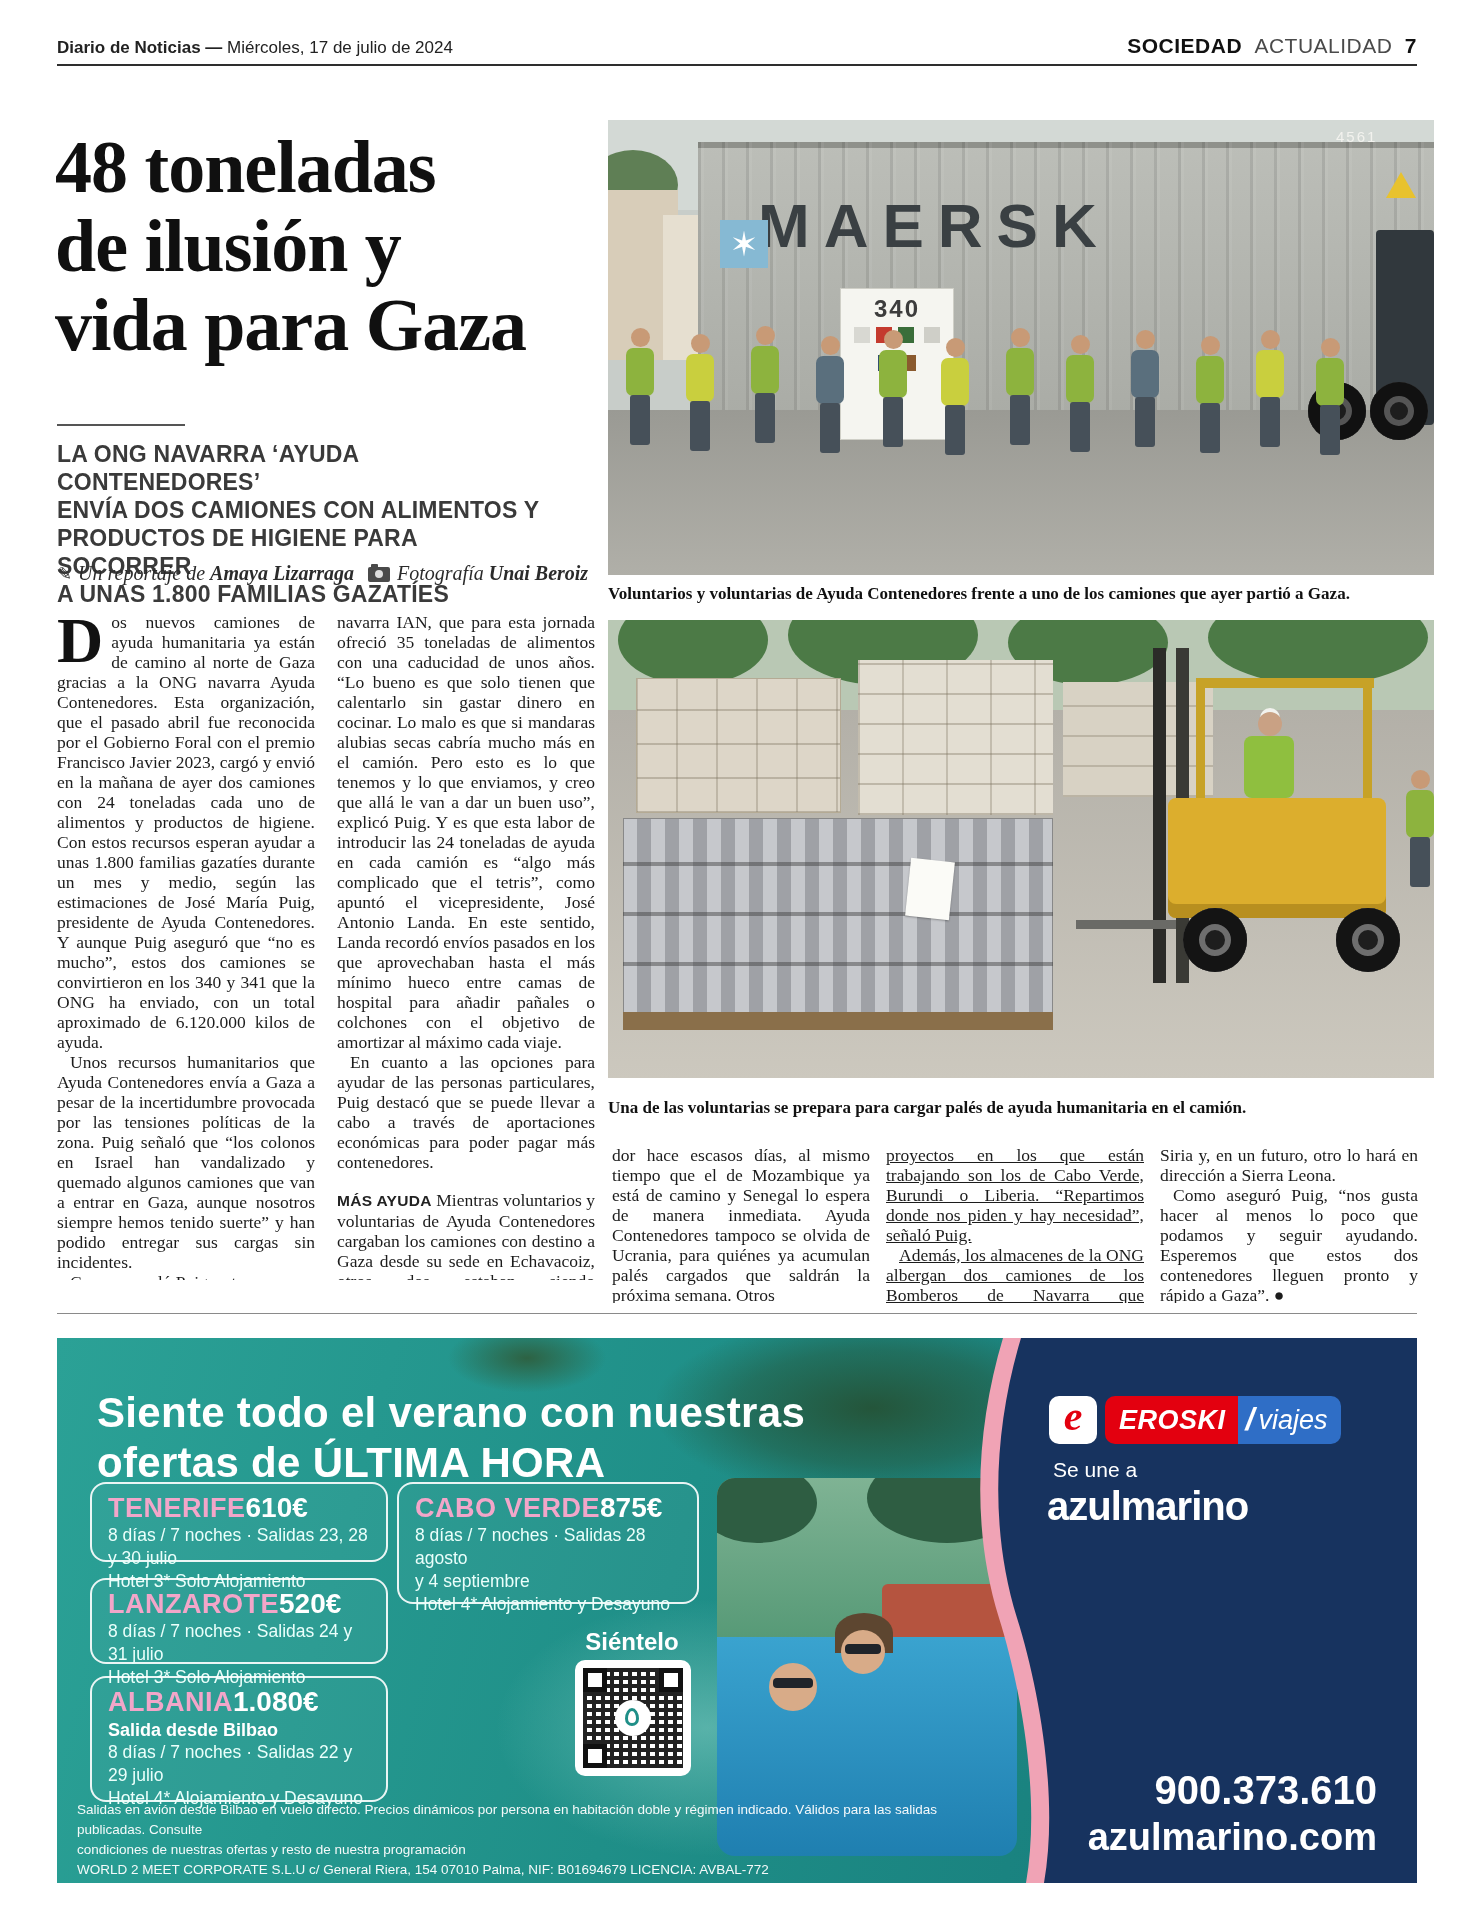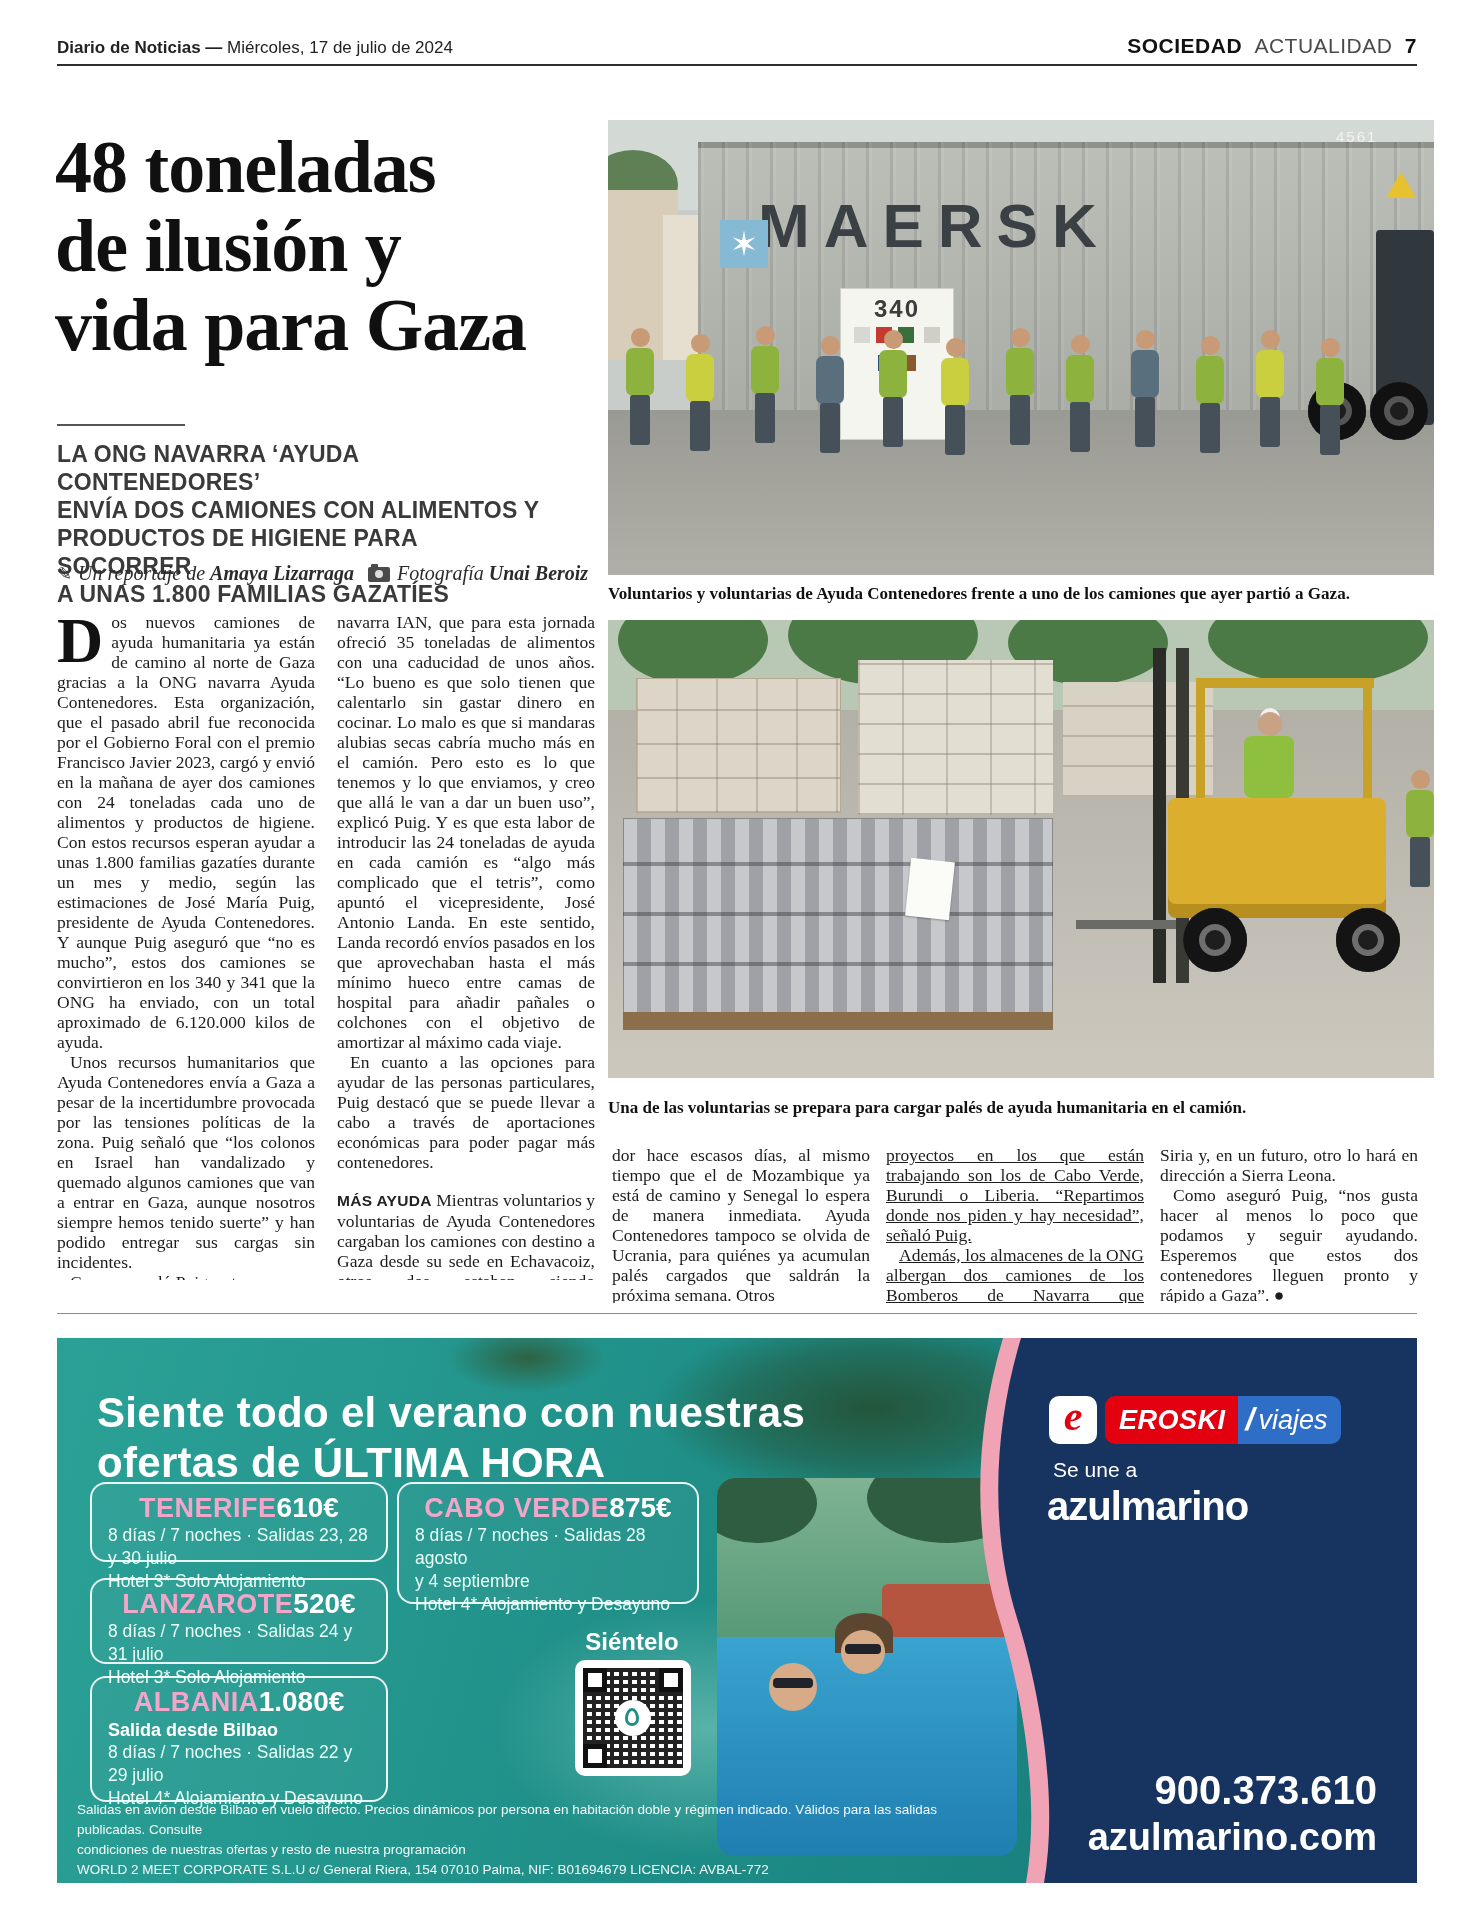--- a/index.html
+++ b/index.html
@@ -120,21 +120,21 @@
   .isl1{left:600px;top:-20px;width:430px;height:180px;
       background:radial-gradient(ellipse at center,#24553a 0%,rgba(36,85,58,.5) 45%,transparent 72%);}
   .isl2{left:390px;top:-15px;width:160px;height:70px;
       background:radial-gradient(ellipse at center,#2d6243 0%,transparent 70%);}
   .lagoon{left:420px;top:250px;width:460px;height:280px;opacity:.45;
       background:radial-gradient(ellipse at center,#9fe0d4 0%,transparent 65%);}
   .ad-head{left:40px;top:50px;font-size:42px;line-height:50px;font-weight:600;letter-spacing:.3px;}
   .ad-head .big{font-weight:800;}
   .offer{position:absolute;border:2px solid rgba(255,255,255,.9);border-radius:16px;
       padding:8px 16px 10px 16px;background:rgba(255,255,255,.04);}
-  .offer .row{display:flex;justify-content:center;align-items:baseline;}
+  .offer .row{display:flex;justify-content:flex-start;align-items:baseline;}
   .offer .nm{color:#f2a6c9;font-weight:800;font-size:27px;letter-spacing:.5px;}
   .offer .pr{font-weight:800;font-size:28px;}
   .offer .sub{font-weight:700;font-size:18px;margin-top:2px;}
   .offer .dt{font-size:17.5px;line-height:23px;color:#eafffb;}
   .of1{left:33px;top:144px;width:262px;height:58px;}
   .of2{left:340px;top:144px;width:266px;height:100px;}
   .of3{left:33px;top:240px;width:262px;height:64px;}
   .of4{left:33px;top:338px;width:262px;height:104px;}
   .sientelo{left:500px;top:290px;width:150px;text-align:center;font-size:24px;font-weight:700;}
   .qr{left:518px;top:322px;width:116px;height:116px;background:#fff;border-radius:10px;padding:8px;box-sizing:border-box;}

